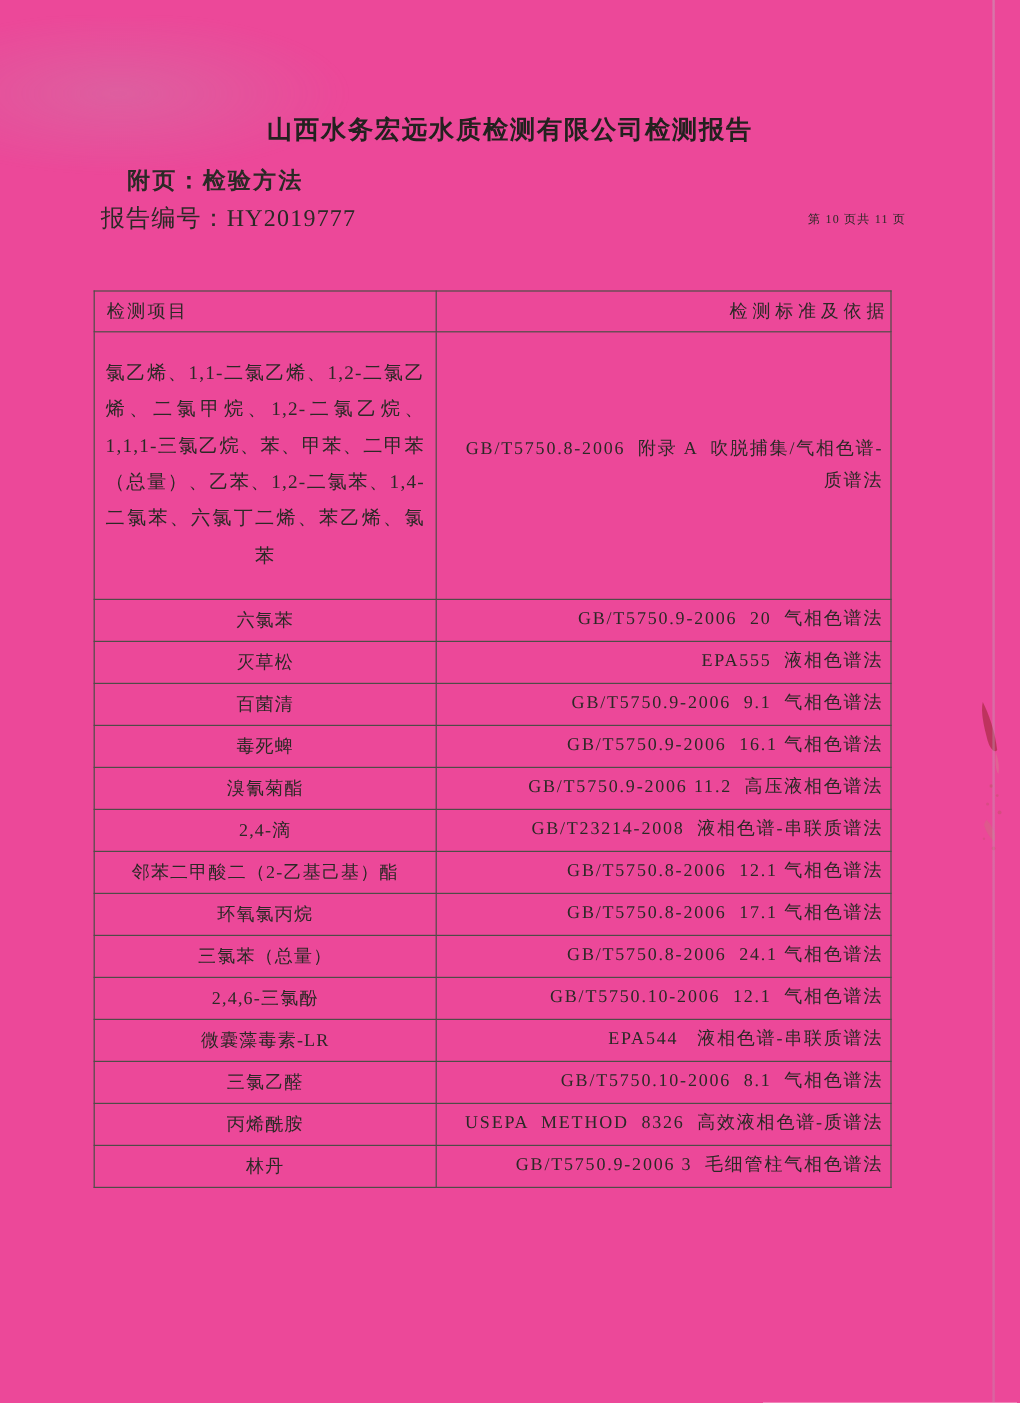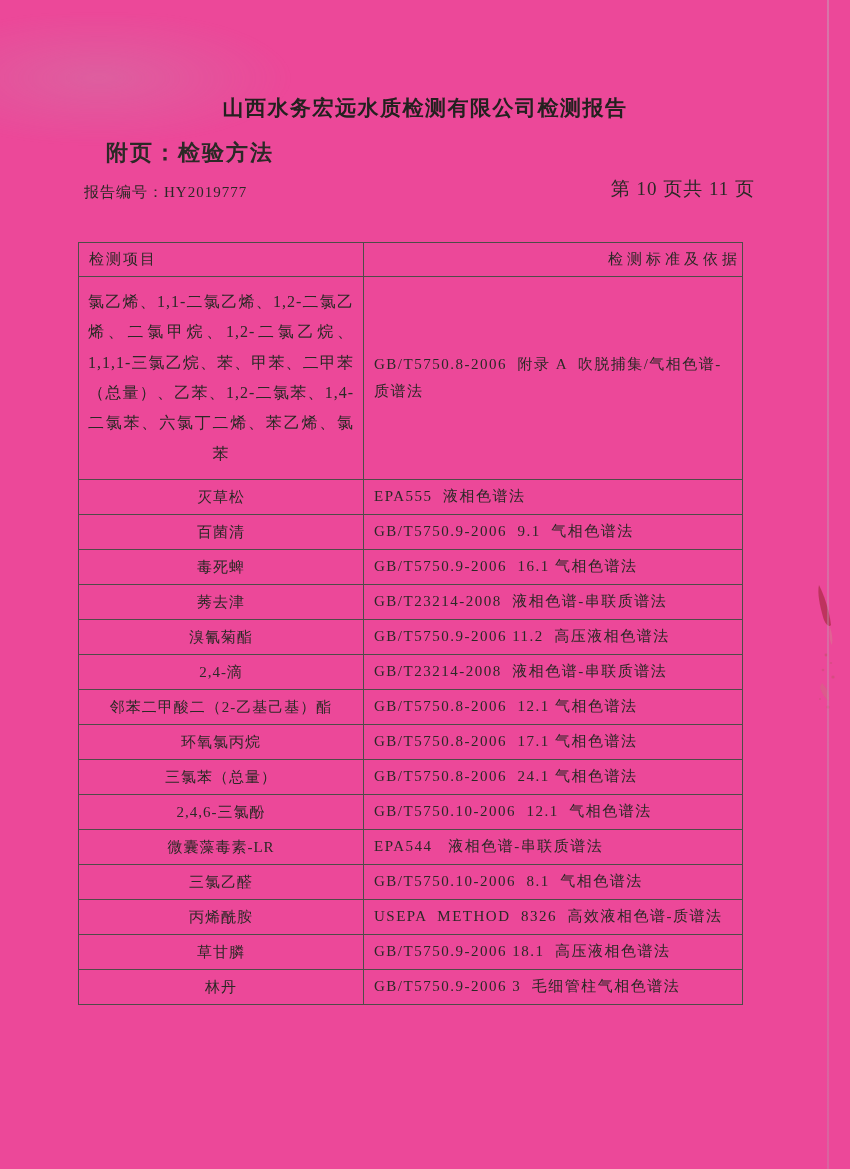--- a/index.html
+++ b/index.html
@@ -30,29 +30,29 @@
   }
   
   .doc-title{
     position:absolute;left:0;top:94px;width:100%;
     text-align:center;
     font-size:21px;font-weight:bold;letter-spacing:1.5px;
     color:#23211f;
   }
   .doc-subtitle{
     position:absolute;left:62px;top:138px;
-    font-size:22px;font-weight:bold;letter-spacing:2px;padding-left:44px;
+    font-size:19px;font-weight:bold;letter-spacing:2px;padding-left:44px;
   }
   .report-no{
-    position:absolute;left:84px;top:183px;
-    font-size:15px;letter-spacing:1px;
+    position:absolute;left:84px;top:168px;
+    font-size:20px;letter-spacing:1px;
   }
   .page-indicator{
     position:absolute;right:95px;top:176px;
-    font-size:19px;letter-spacing:1px;
+    font-size:10px;letter-spacing:1px;
   }
   
   table.methods{
     position:absolute;left:78px;top:242px;
     width:664px;
     border-collapse:collapse;
     table-layout:fixed;
   }
   table.methods th, table.methods td{
     border:1px solid #4f4c48;
@@ -66,28 +66,28 @@
   th.h-item{
     height:33px;text-align:left;padding:0 0 0 10px;letter-spacing:2px;margin-top:13px;
   }
   th.h-method{
     text-align:right;letter-spacing:4px;
   }
   td.item{
     text-align:center;height:34px;letter-spacing:1px;padding:0 6px;
   }
   td.method{
-    text-align:left;padding:2px 6px 2px 10px;letter-spacing:1.5px;
+    text-align:right;padding:2px 6px 2px 10px;letter-spacing:1.5px;
     white-space:pre-wrap;line-height:1.55;vertical-align:middle;
   }
   tr.tall-row td.item{
     height:190px;
     font-size:16px;
     line-height:1.9;
-    padding:6px 9px;
+    padding:16px 9px;
     text-align:justify;
     text-align-last:center;
     vertical-align:middle;
   }
   tr.tall-row td.method{
     line-height:1.8;
   }
 </style>
 </head>
 <body>
@@ -111,40 +111,40 @@
         <th class="h-item">检测项目</th>
         <th class="h-method">检测标准及依据</th>
       </tr>
     </thead>
     <tbody id="table-body">
     <tr class="tall-row">
       <td class="item">氯乙烯、1,1-二氯乙烯、1,2-二氯乙烯、二氯甲烷、1,2-二氯乙烷、1,1,1-三氯乙烷、苯、甲苯、二甲苯（总量）、乙苯、1,2-二氯苯、1,4-二氯苯、六氯丁二烯、苯乙烯、氯苯</td>
       <td class="method">GB/T5750.8-2006  附录 A  吹脱捕集/气相色谱-质谱法</td>
     </tr>
 
+    <tr>
+      <td class="item">六氯苯</td>
+      <td class="method">GB/T5750.9-2006  20  气相色谱法</td>
+    </tr>
 
     <tr>
       <td class="item">灭草松</td>
       <td class="method">EPA555  液相色谱法</td>
     </tr>
 
     <tr>
       <td class="item">百菌清</td>
       <td class="method">GB/T5750.9-2006  9.1  气相色谱法</td>
     </tr>
 
     <tr>
       <td class="item">毒死蜱</td>
       <td class="method">GB/T5750.9-2006  16.1 气相色谱法</td>
     </tr>
 
-    <tr>
-      <td class="item">莠去津</td>
-      <td class="method">GB/T23214-2008  液相色谱-串联质谱法</td>
-    </tr>
 
     <tr>
       <td class="item">溴氰菊酯</td>
       <td class="method">GB/T5750.9-2006 11.2  高压液相色谱法</td>
     </tr>
 
     <tr>
       <td class="item">2,4-滴</td>
       <td class="method">GB/T23214-2008  液相色谱-串联质谱法</td>
     </tr>
@@ -178,24 +178,20 @@
     <tr>
       <td class="item">三氯乙醛</td>
       <td class="method">GB/T5750.10-2006  8.1  气相色谱法</td>
     </tr>
 
     <tr>
       <td class="item">丙烯酰胺</td>
       <td class="method">USEPA  METHOD  8326  高效液相色谱-质谱法</td>
     </tr>
 
-    <tr>
-      <td class="item">草甘膦</td>
-      <td class="method">GB/T5750.9-2006 18.1  高压液相色谱法</td>
-    </tr>
 
 
     <tr>
       <td class="item">林丹</td>
       <td class="method">GB/T5750.9-2006 3  毛细管柱气相色谱法</td>
     </tr>
   </tbody>
   </table>
 
   <svg class="red-mark" viewBox="0 0 55 150" xmlns="http://www.w3.org/2000/svg">

